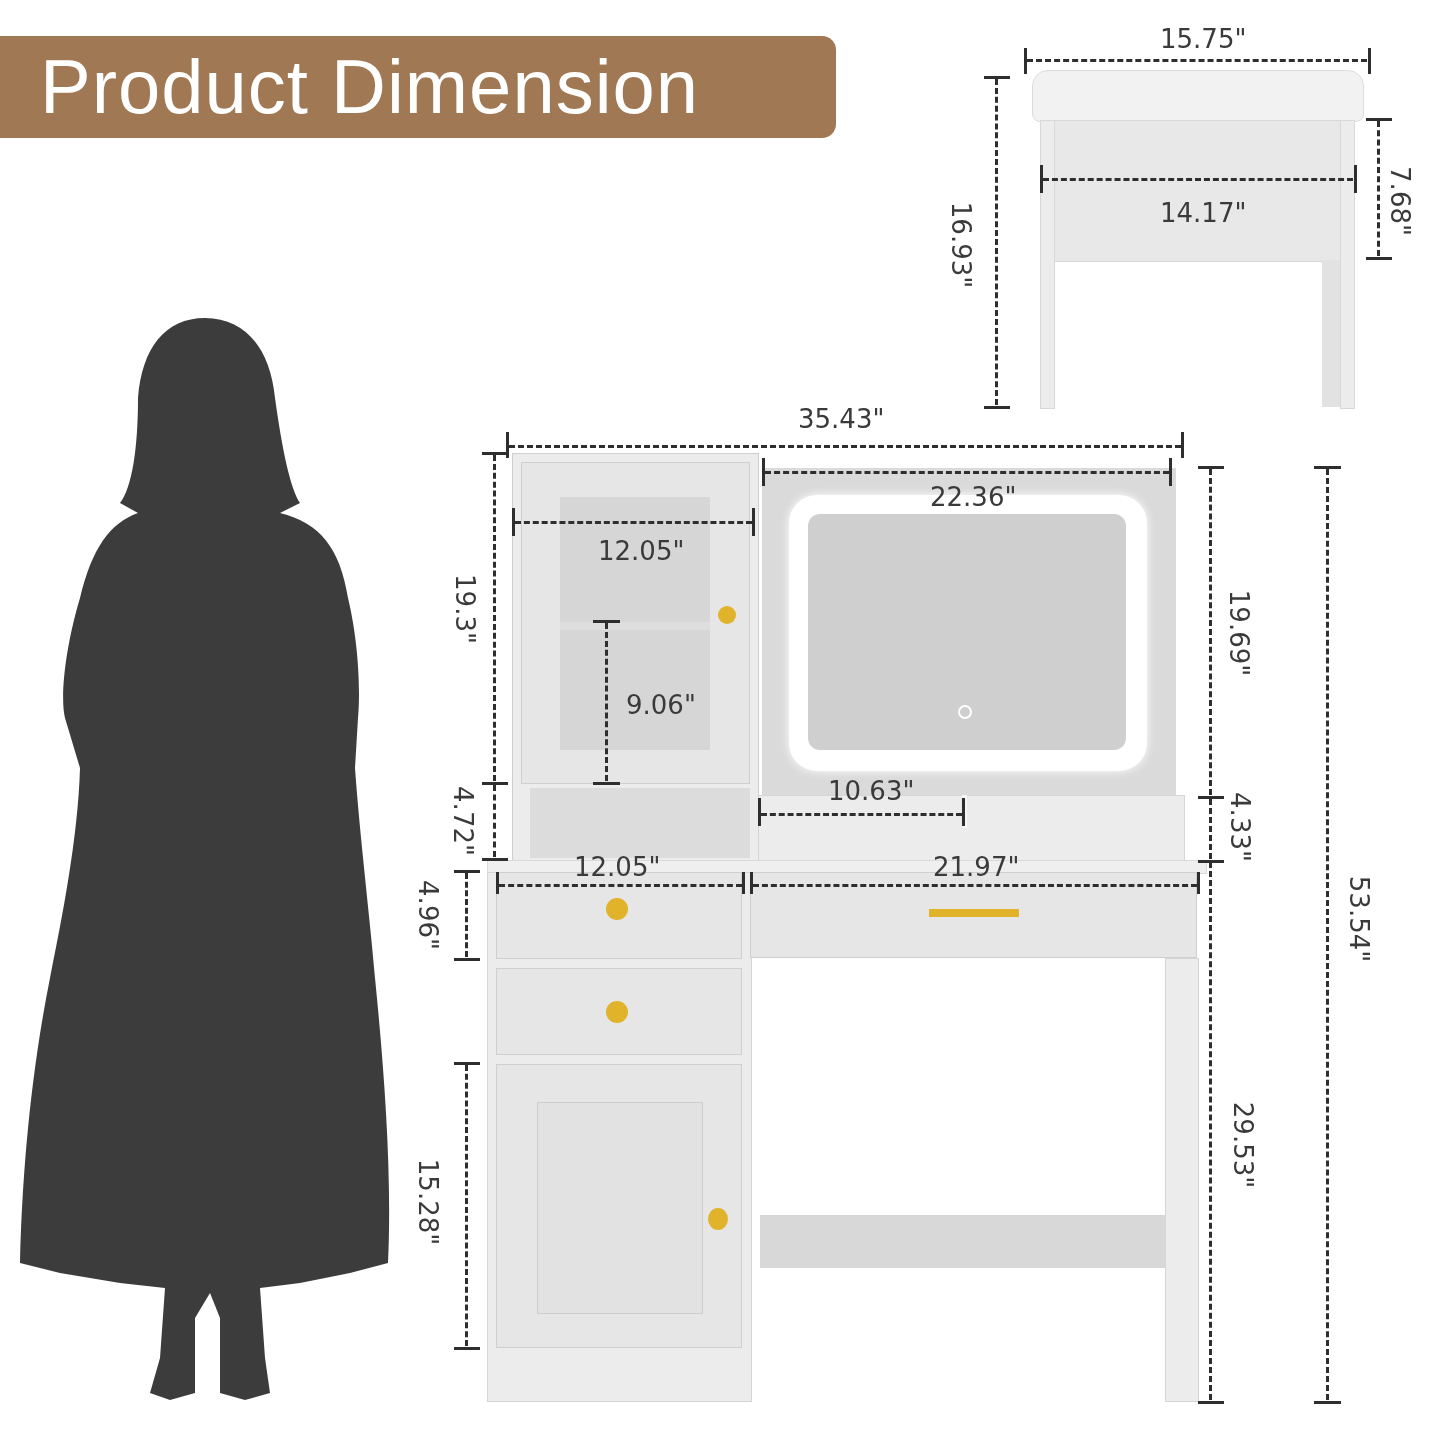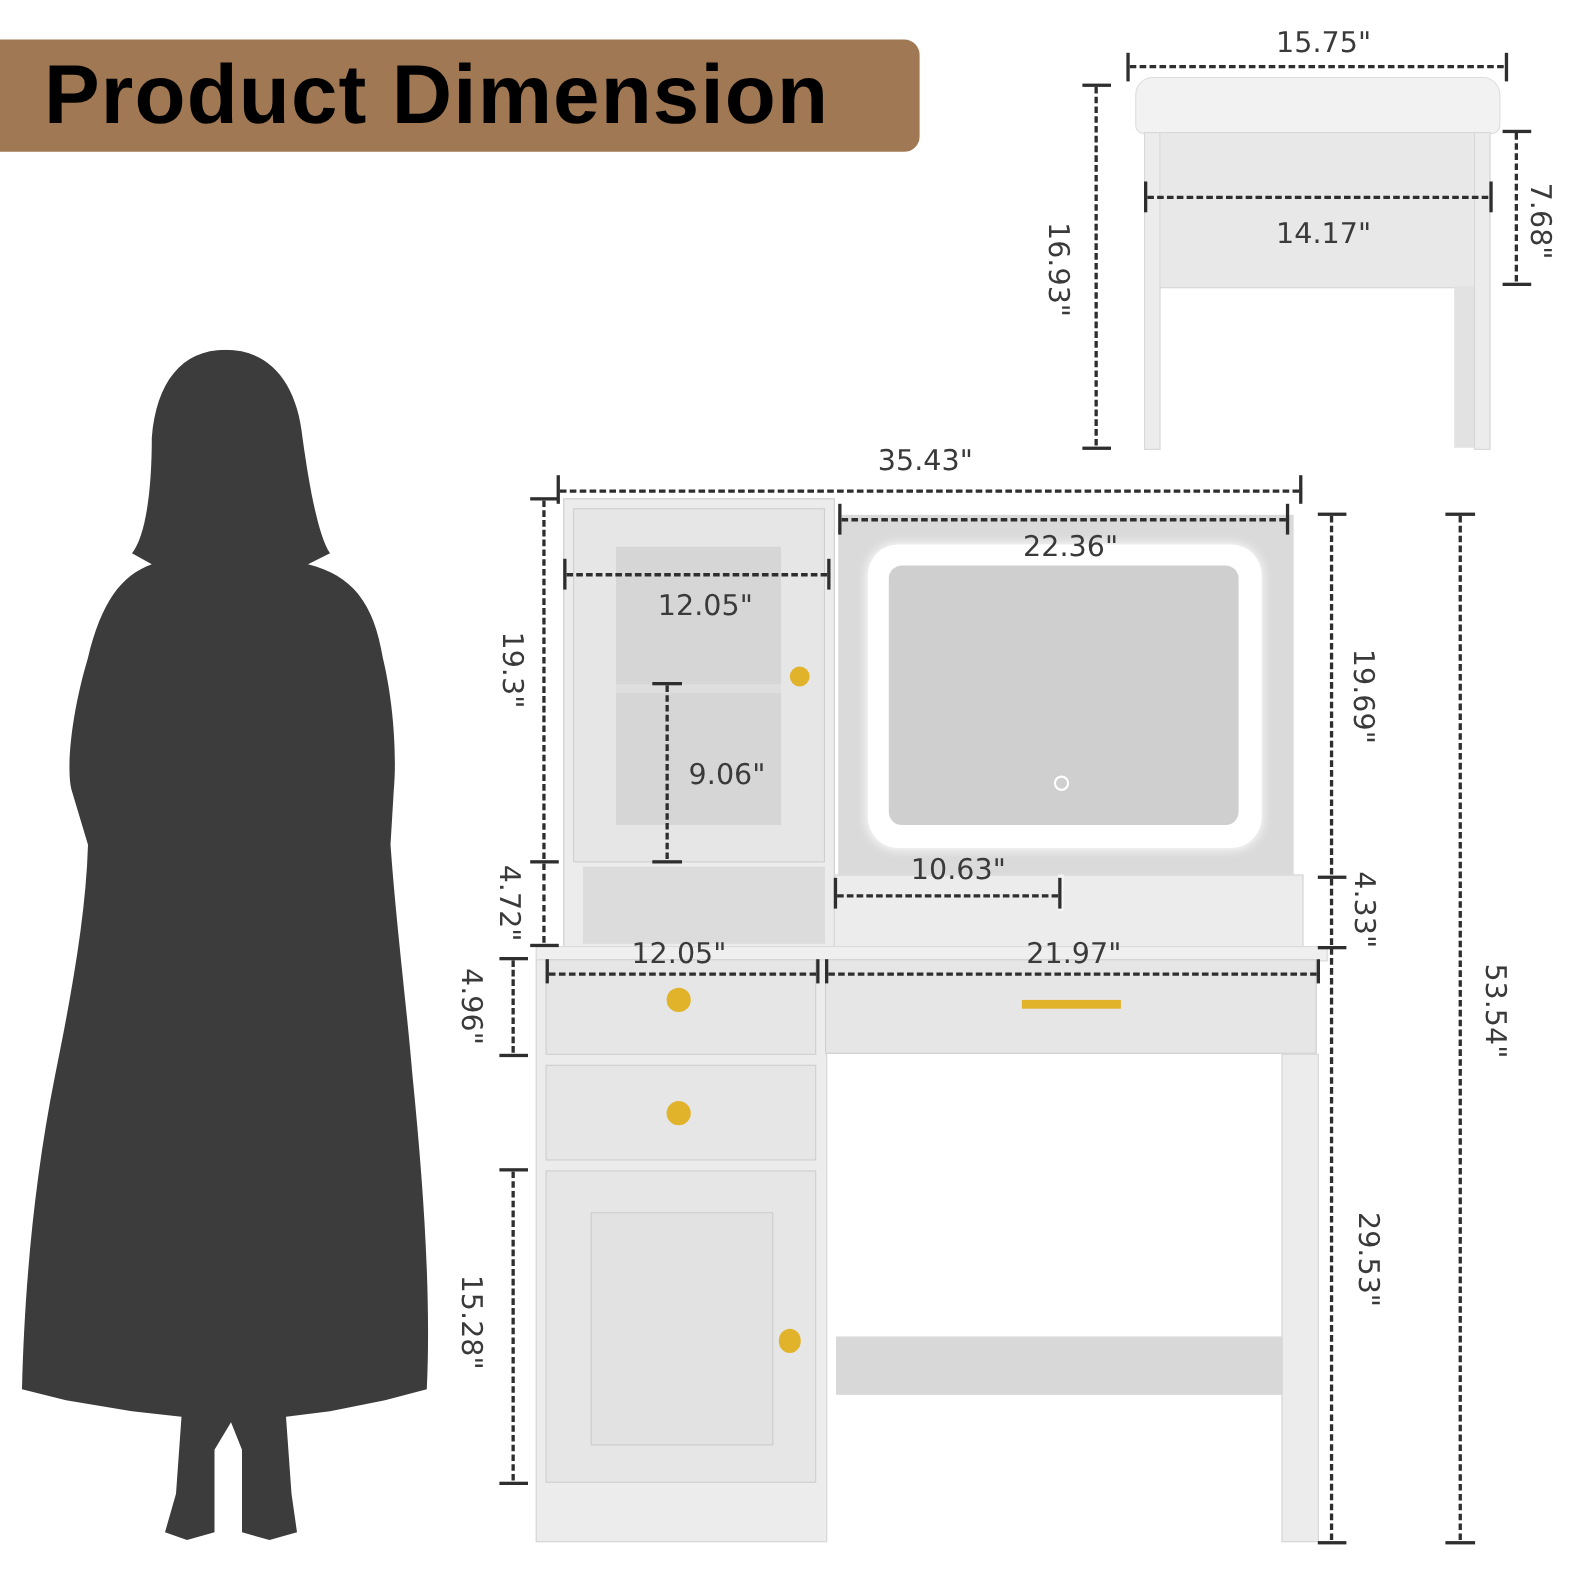--- a/index.html
+++ b/index.html
@@ -1,19 +1,19 @@
 <!DOCTYPE html>
 <html><head>
 <meta charset="utf-8">
 <style>
   html,body{margin:0;padding:0;background:#fff;}
   body{width:1445px;height:1445px;position:relative;overflow:hidden;font-family:"DejaVu Sans",sans-serif;}
   .abs{position:absolute;}
   .banner{left:0;top:36px;width:836px;height:102px;background:#a07853;border-radius:0 14px 14px 0;}
-  .banner-text{position:absolute;left:40px;top:6px;font-family:"Liberation Sans",sans-serif;font-weight:bold;font-size:76px;color:#000000;letter-spacing:1px;line-height:90px;}
+  .banner-text{position:absolute;left:40px;top:6px;font-family:"Liberation Sans",sans-serif;font-weight:normal;font-size:76px;color:#ffffff;letter-spacing:1px;line-height:90px;}
   .lbl{position:absolute;font-family:"DejaVu Sans",sans-serif;font-size:26px;color:#3a3a3a;white-space:nowrap;line-height:30px;}
   .vlbl{transform-origin:center center;transform:rotate(90deg);}
   .hdash{position:absolute;height:0;border-top:3px dashed #2e2e2e;}
   .vdash{position:absolute;width:0;border-left:3px dashed #2e2e2e;}
   .tickv{position:absolute;width:3px;background:#2e2e2e;}
   .tickh{position:absolute;height:3px;background:#2e2e2e;}
   .panel{position:absolute;background:#e6e6e6;border:1px solid #cfcfcf;box-sizing:border-box;}
   .knob{position:absolute;background:#e0b32a;border-radius:50%;}
 </style>
 </head>

